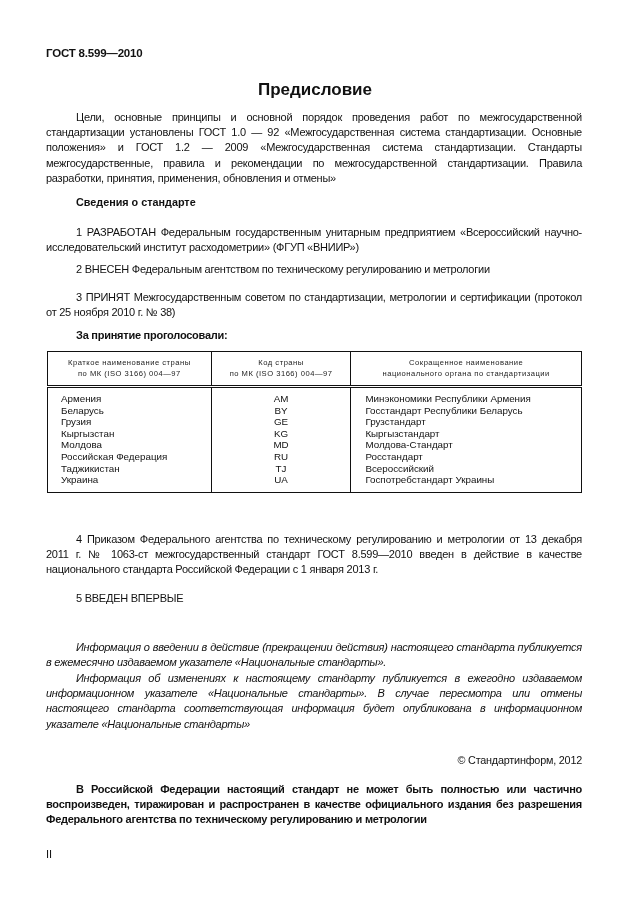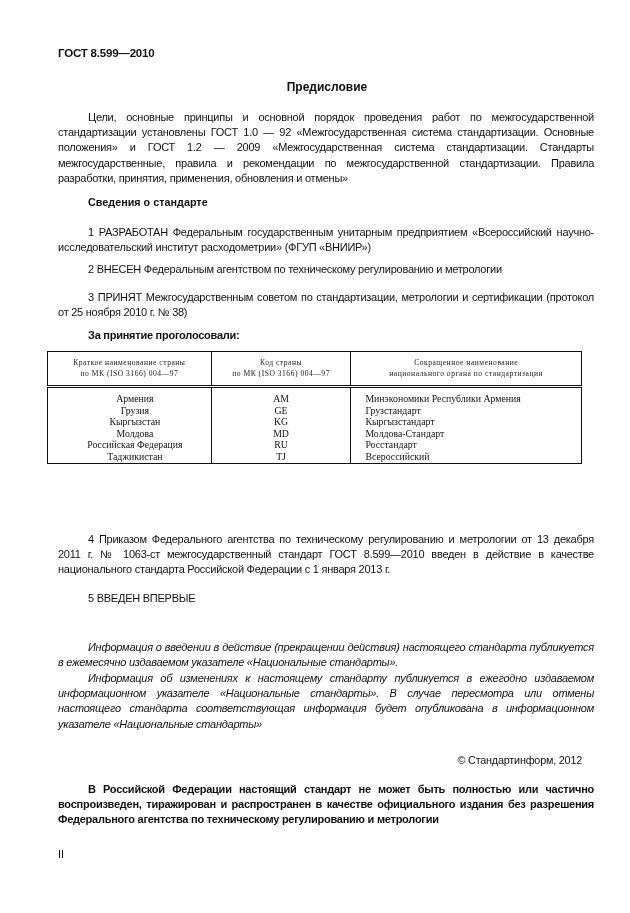--- a/index.html
+++ b/index.html
@@ -1,33 +1,33 @@
 <!DOCTYPE html>
 <html><head>
   <meta charset="utf-8">
   <style>
     html, body { margin: 0; padding: 0; background: #ffffff; }
     body { width: 630px; height: 913px; position: relative; overflow: hidden;
            font-family: "Liberation Sans", sans-serif; color: #111; }
-    .abs { position: absolute; margin-left: 12px; }
+    .abs { position: absolute; }
     .doc-id { left: 46px; top: 47px; font-size: 11.5px; font-weight: bold; letter-spacing: -0.2px; }
-    .title { left: 0; width: 630px; text-align: center; top: 80px; font-size: 12px; font-weight: bold; }
+    .title { left: 0; width: 630px; text-align: center; top: 80px; font-size: 17px; font-weight: bold; }
     .para { left: 46px; width: 536px; font-size: 11px; line-height: 15.2px; text-align: justify; letter-spacing: -0.25px; }
     .para .indent { display: inline-block; width: 30px; }
     .section-head { left: 76px; font-size: 10.8px; font-weight: bold; }
     .italic { font-style: italic; }
     table.votes { position: absolute; left: 47px; top: 351px; width: 535px; border-collapse: collapse;
-                  font-size: 9.8px; border: 1px solid #111; font-family: Liberation Serif, serif; }
+                  font-size: 9.8px; border: 1px solid #111; }
     table.votes th { font-weight: normal; font-size: 7.6px; letter-spacing: 0.5px; line-height: 11px;
                      padding: 5px 2px 6px 2px; text-align: center; border-left: 1px solid #111; border-right: 1px solid #111;
                      border-bottom: 3px double #111; color: #222; }
     table.votes td { padding: 0 2px; line-height: 11.6px; border-left: 1px solid #111; border-right: 1px solid #111; vertical-align: top; }
     table.votes tr.first td { padding-top: 5px; }
     table.votes tr.last td { padding-bottom: 6px; }
-    td.c-name { padding-left: 13px !important; text-align: center; }
+    td.c-name { padding-left: 13px !important; }
     td.c-code { text-align: center; }
     td.c-org { padding-left: 14px !important; }
     .copyright { right: 48px; top: 754px; font-size: 10.8px; letter-spacing: -0.2px; }
     .page-num { left: 46px; top: 848px; font-size: 11px; }
   </style>
 </head>
 <body>
 
 <div class="abs doc-id">ГОСТ 8.599—2010</div>
 
@@ -58,20 +58,25 @@
       <th><span>Сокращенное наименование</span><br><span>национального органа по стандартизации</span></th>
     </tr>
   </thead>
   <tbody>
     <tr class="first">
       <td class="c-name">Армения</td>
       <td class="c-code">AM</td>
       <td class="c-org">Минэкономики Республики Армения</td>
     </tr>
     <tr>
+      <td class="c-name">Беларусь</td>
+      <td class="c-code">BY</td>
+      <td class="c-org">Госстандарт Республики Беларусь</td>
+    </tr>
+    <tr>
       <td class="c-name">Грузия</td>
       <td class="c-code">GE</td>
       <td class="c-org">Грузстандарт</td>
     </tr>
     <tr>
       <td class="c-name">Кыргызстан</td>
       <td class="c-code">KG</td>
       <td class="c-org">Кыргызстандарт</td>
     </tr>
     <tr>
@@ -82,20 +87,25 @@
     <tr>
       <td class="c-name">Российская Федерация</td>
       <td class="c-code">RU</td>
       <td class="c-org">Росстандарт</td>
     </tr>
     <tr>
       <td class="c-name">Таджикистан</td>
       <td class="c-code">TJ</td>
       <td class="c-org">Всероссийский</td>
     </tr>
+    <tr class="last">
+      <td class="c-name">Украина</td>
+      <td class="c-code">UA</td>
+      <td class="c-org">Госпотребстандарт Украины</td>
+    </tr>
   </tbody>
 </table>
 
 <div class="abs para" style="top:532px;"><span class="indent"></span><span>4 Приказом Федерального агентства по техническому регулированию и метрологии от 13 декабря 2011 г. № 1063-ст межгосударственный стандарт ГОСТ 8.599—2010 введен в действие в качестве национального стандарта Российской Федерации с 1 января 2013 г.</span></div>
 
 <div class="abs para" style="top:591px;"><span class="indent"></span><span>5 ВВЕДЕН ВПЕРВЫЕ</span></div>
 
 <div class="abs para italic" style="top:640px;"><span class="indent"></span><span>Информация о введении в действие (прекращении действия) настоящего стандарта публикуется в ежемесячно издаваемом указателе «Национальные стандарты».</span></div>
 
 <div class="abs para italic" style="top:671px;"><span class="indent"></span><span>Информация об изменениях к настоящему стандарту публикуется в ежегодно издаваемом информационном указателе «Национальные стандарты». В случае пересмотра или отмены настоящего стандарта соответствующая информация будет опубликована в информационном указателе «Национальные стандарты»</span></div>

